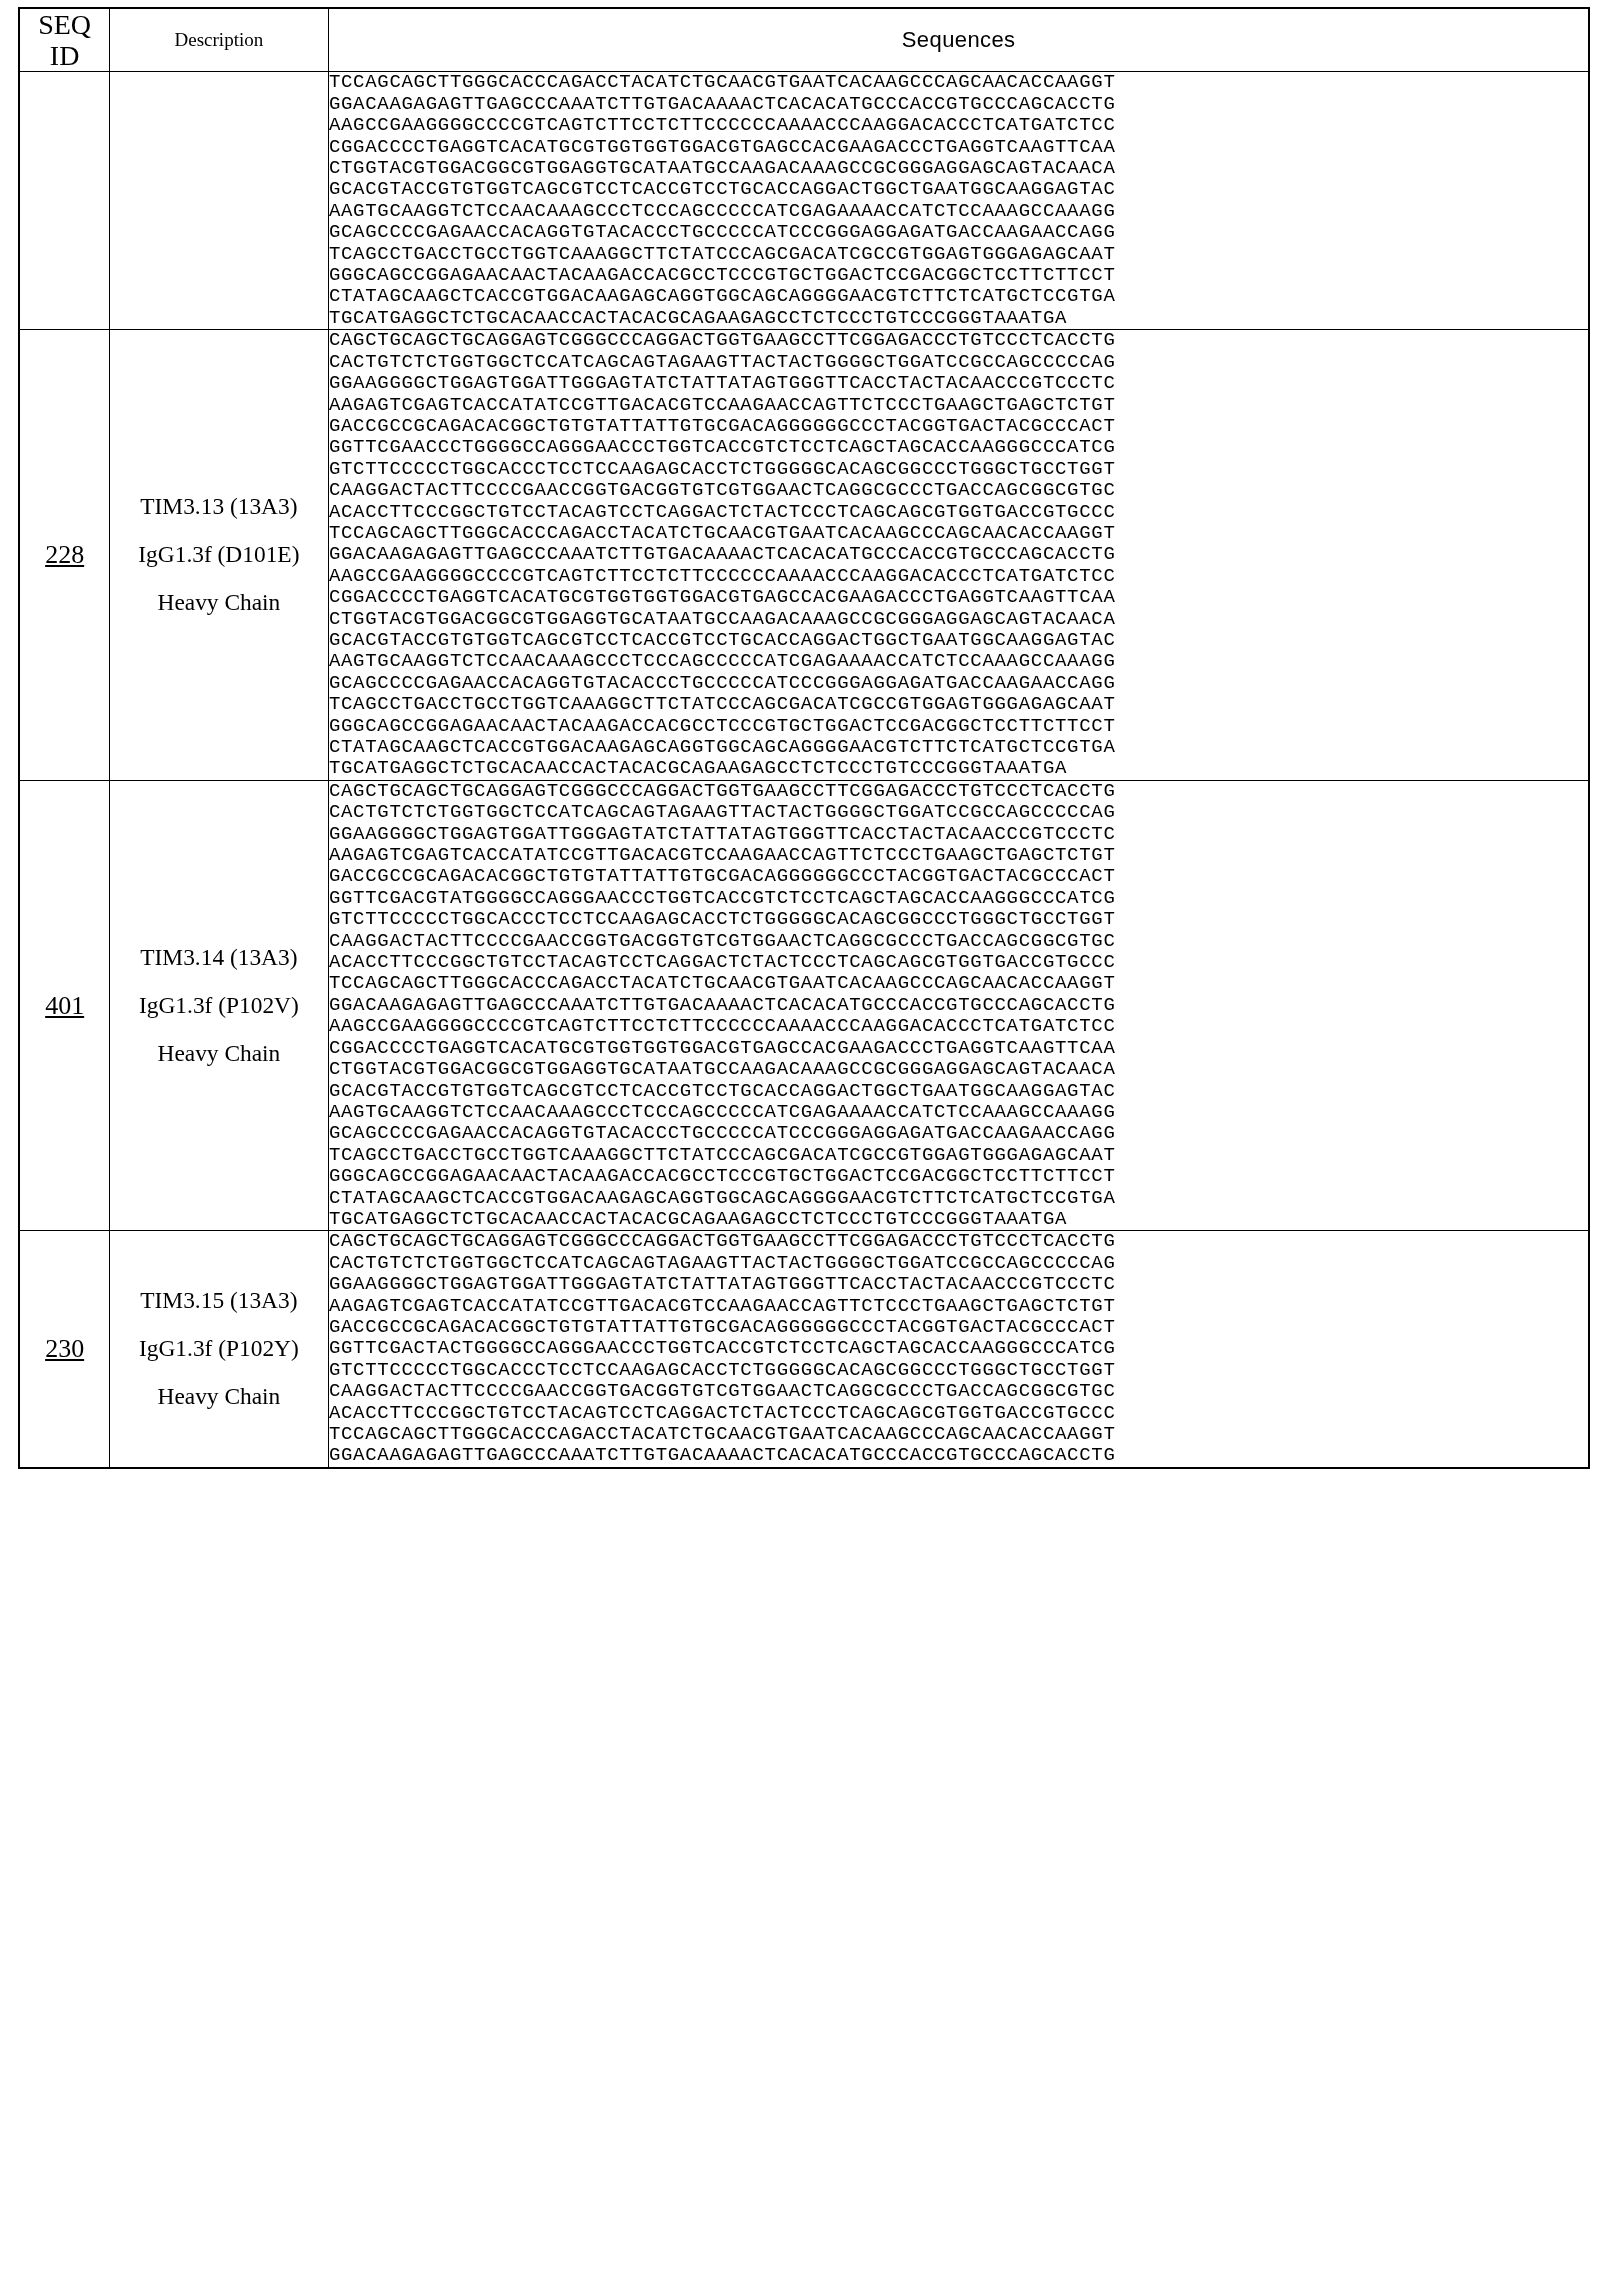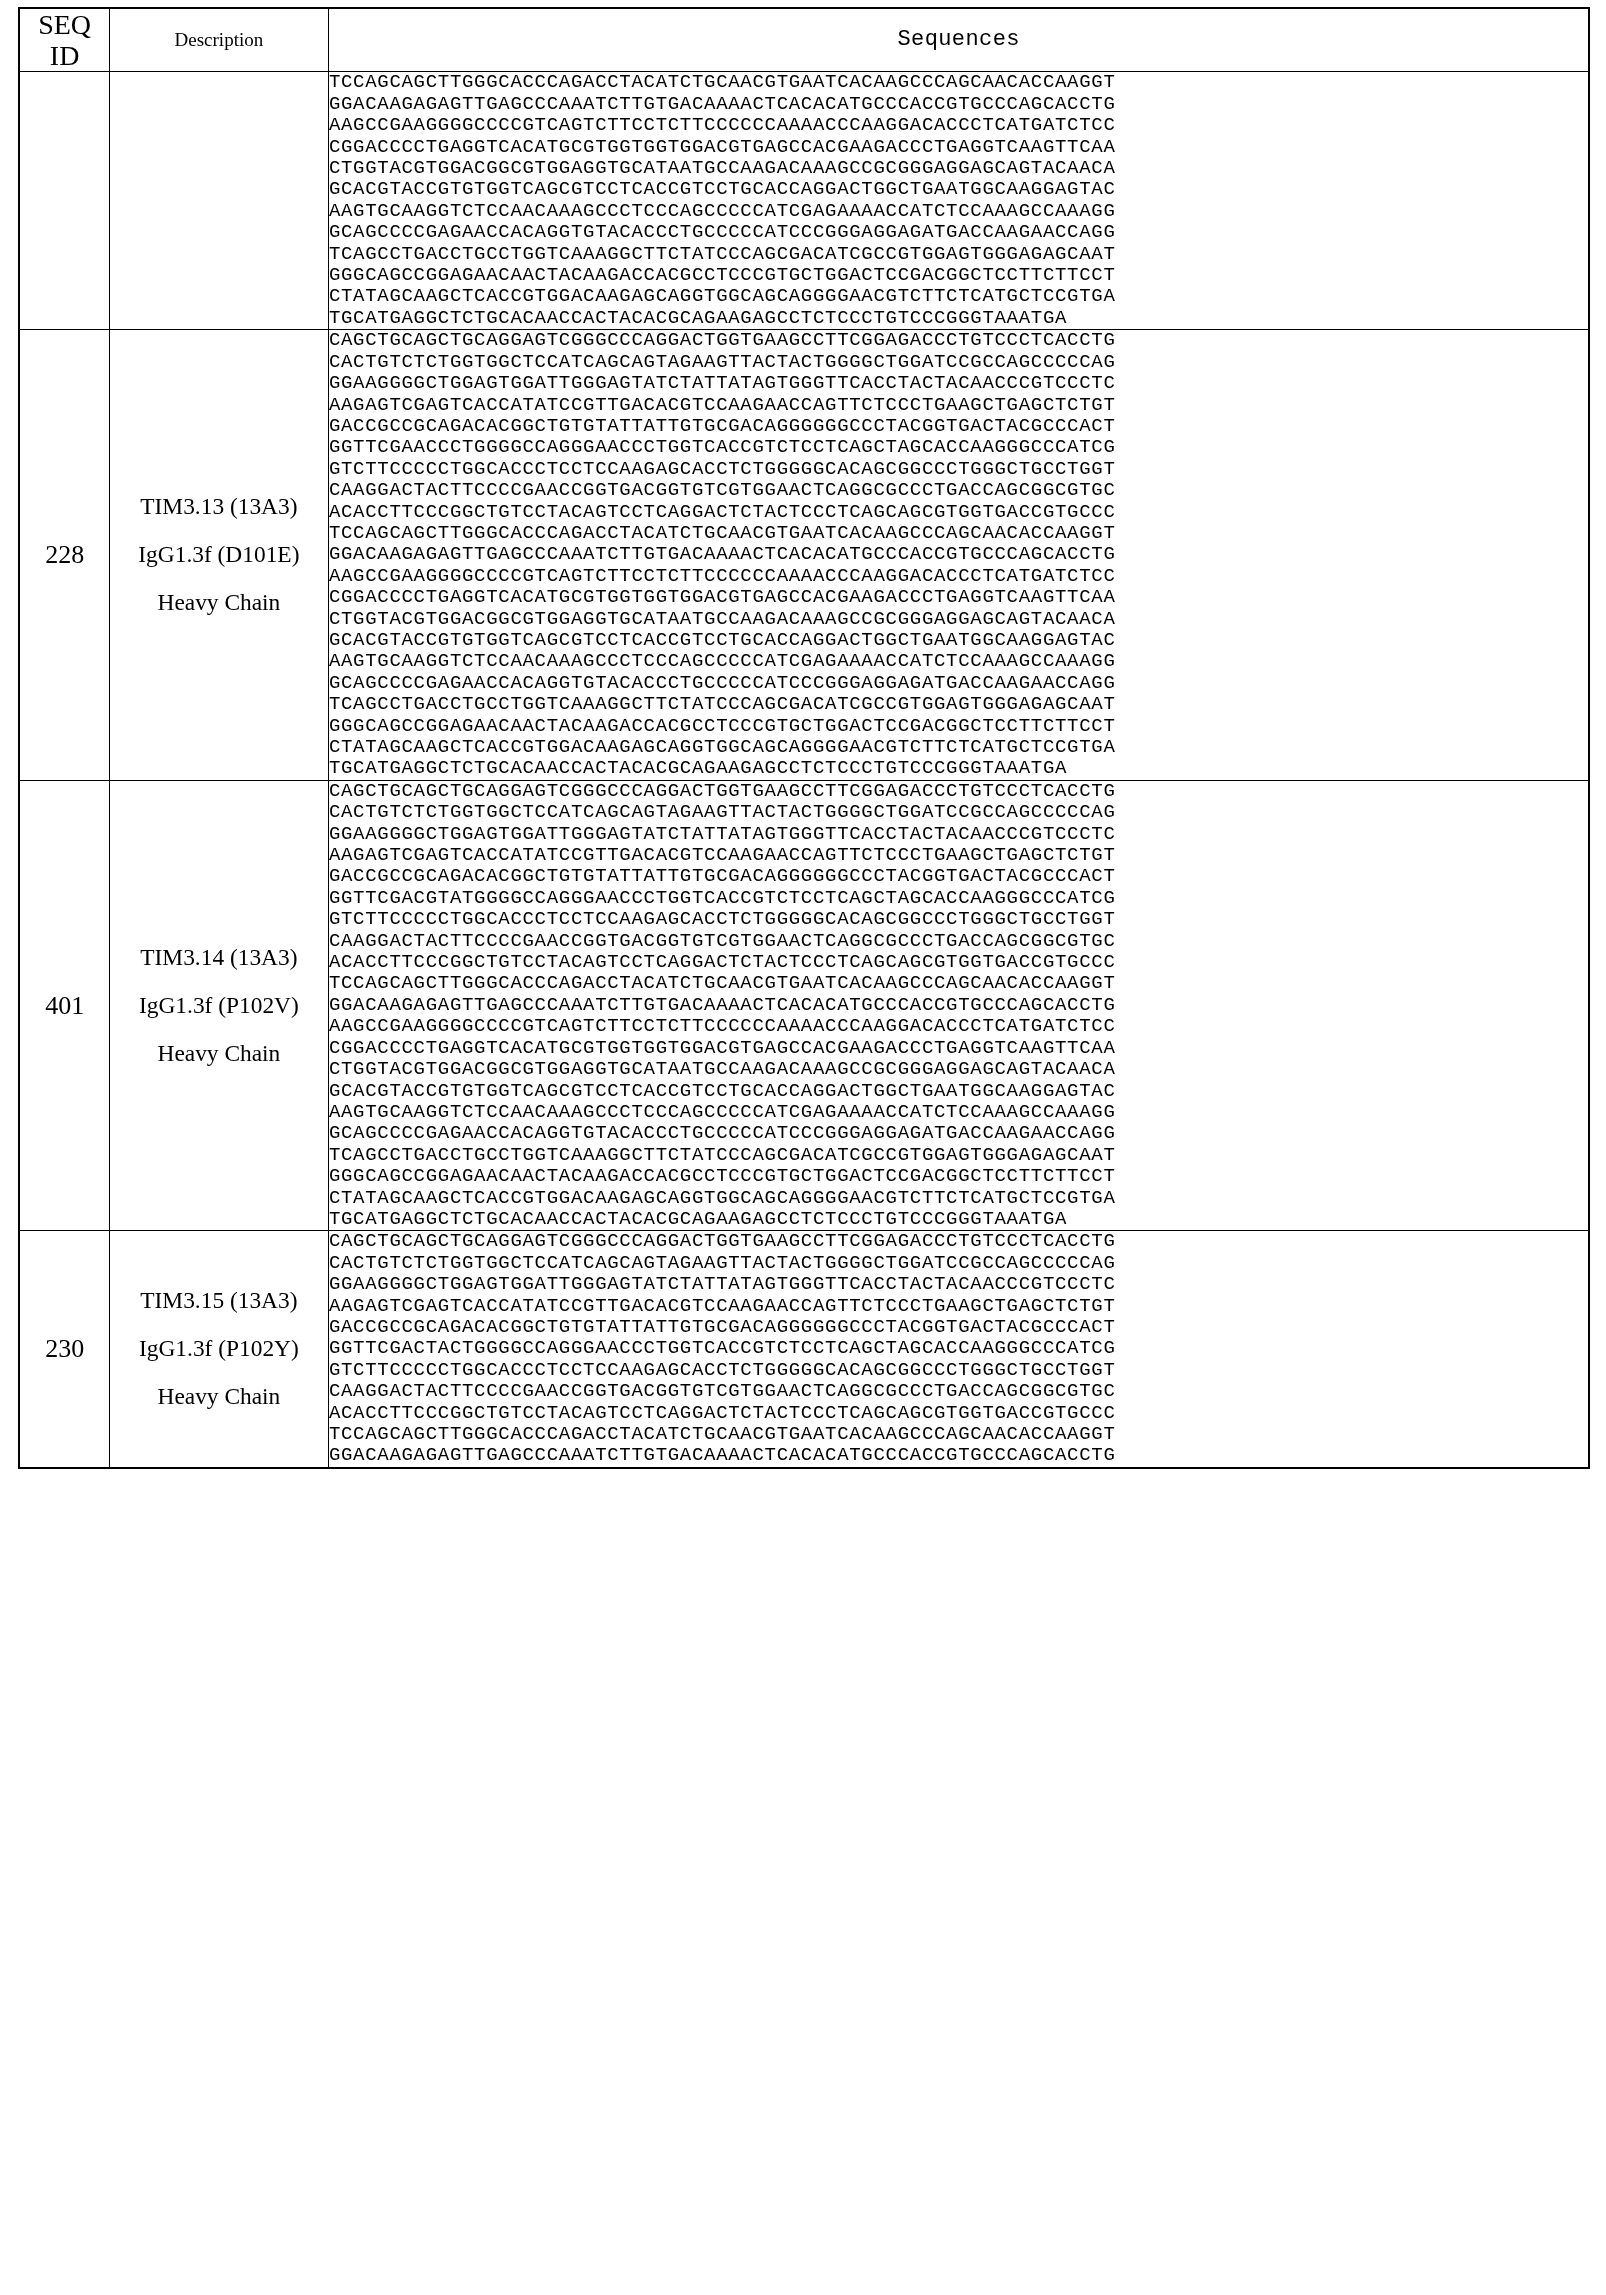--- a/index.html
+++ b/index.html
@@ -46,31 +46,32 @@
     text-align: center;
     font-weight: normal;
     font-size: 19px;
     line-height: 1.12;
     padding: 5px 3.3px 6.7px 3.3px;
   }
   .hdr-seqid {
     font-size: 28px;
   }
   .hdr-sequences {
-    font-family: Liberation Mono, monospace;
+    font-family: Liberation Sans, sans-serif;
     font-size: 22px;
     letter-spacing: 0.4px;
     margin-left: 15px;
   }
 
   
   .cell-id {
     text-align: center;
     font-size: 26px;
     vertical-align: middle;
+    text-decoration: underline;
   }
 
   
   .cell-desc {
     text-align: center;
     font-size: 23.4px;
     line-height: 2.05;
     vertical-align: middle;
     padding: 3.3px 5px;
     margin-left: 32px;

